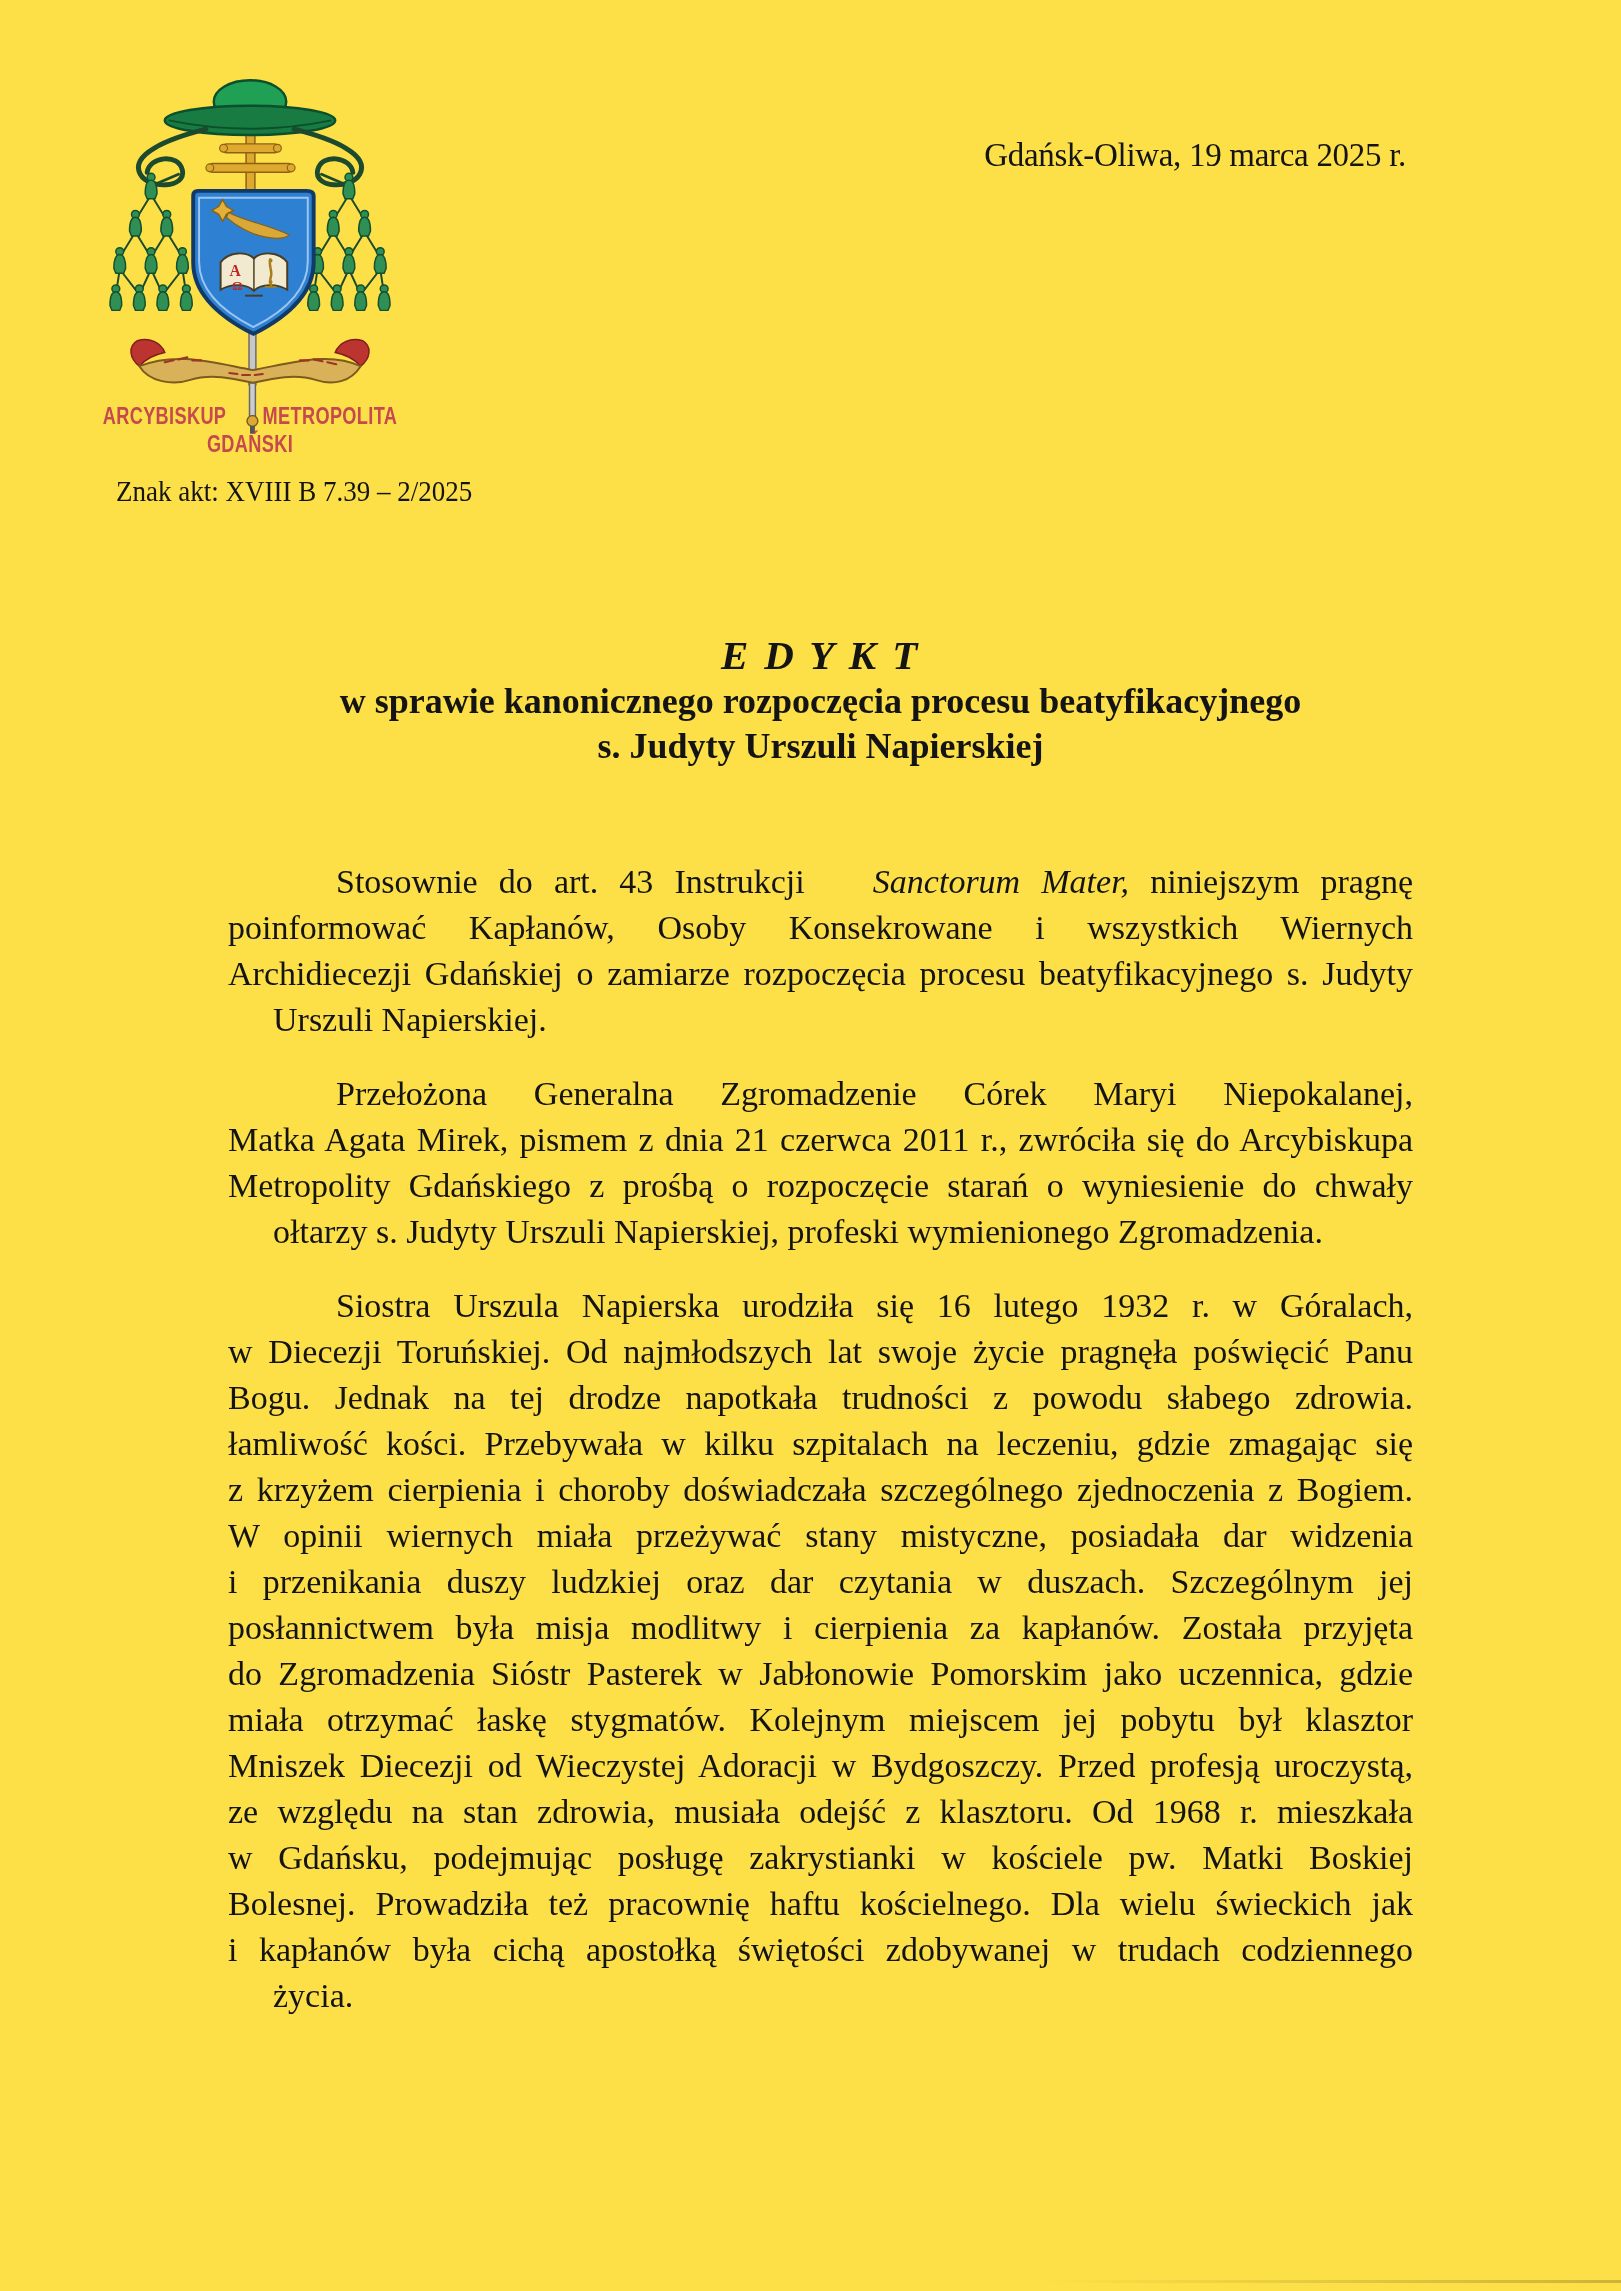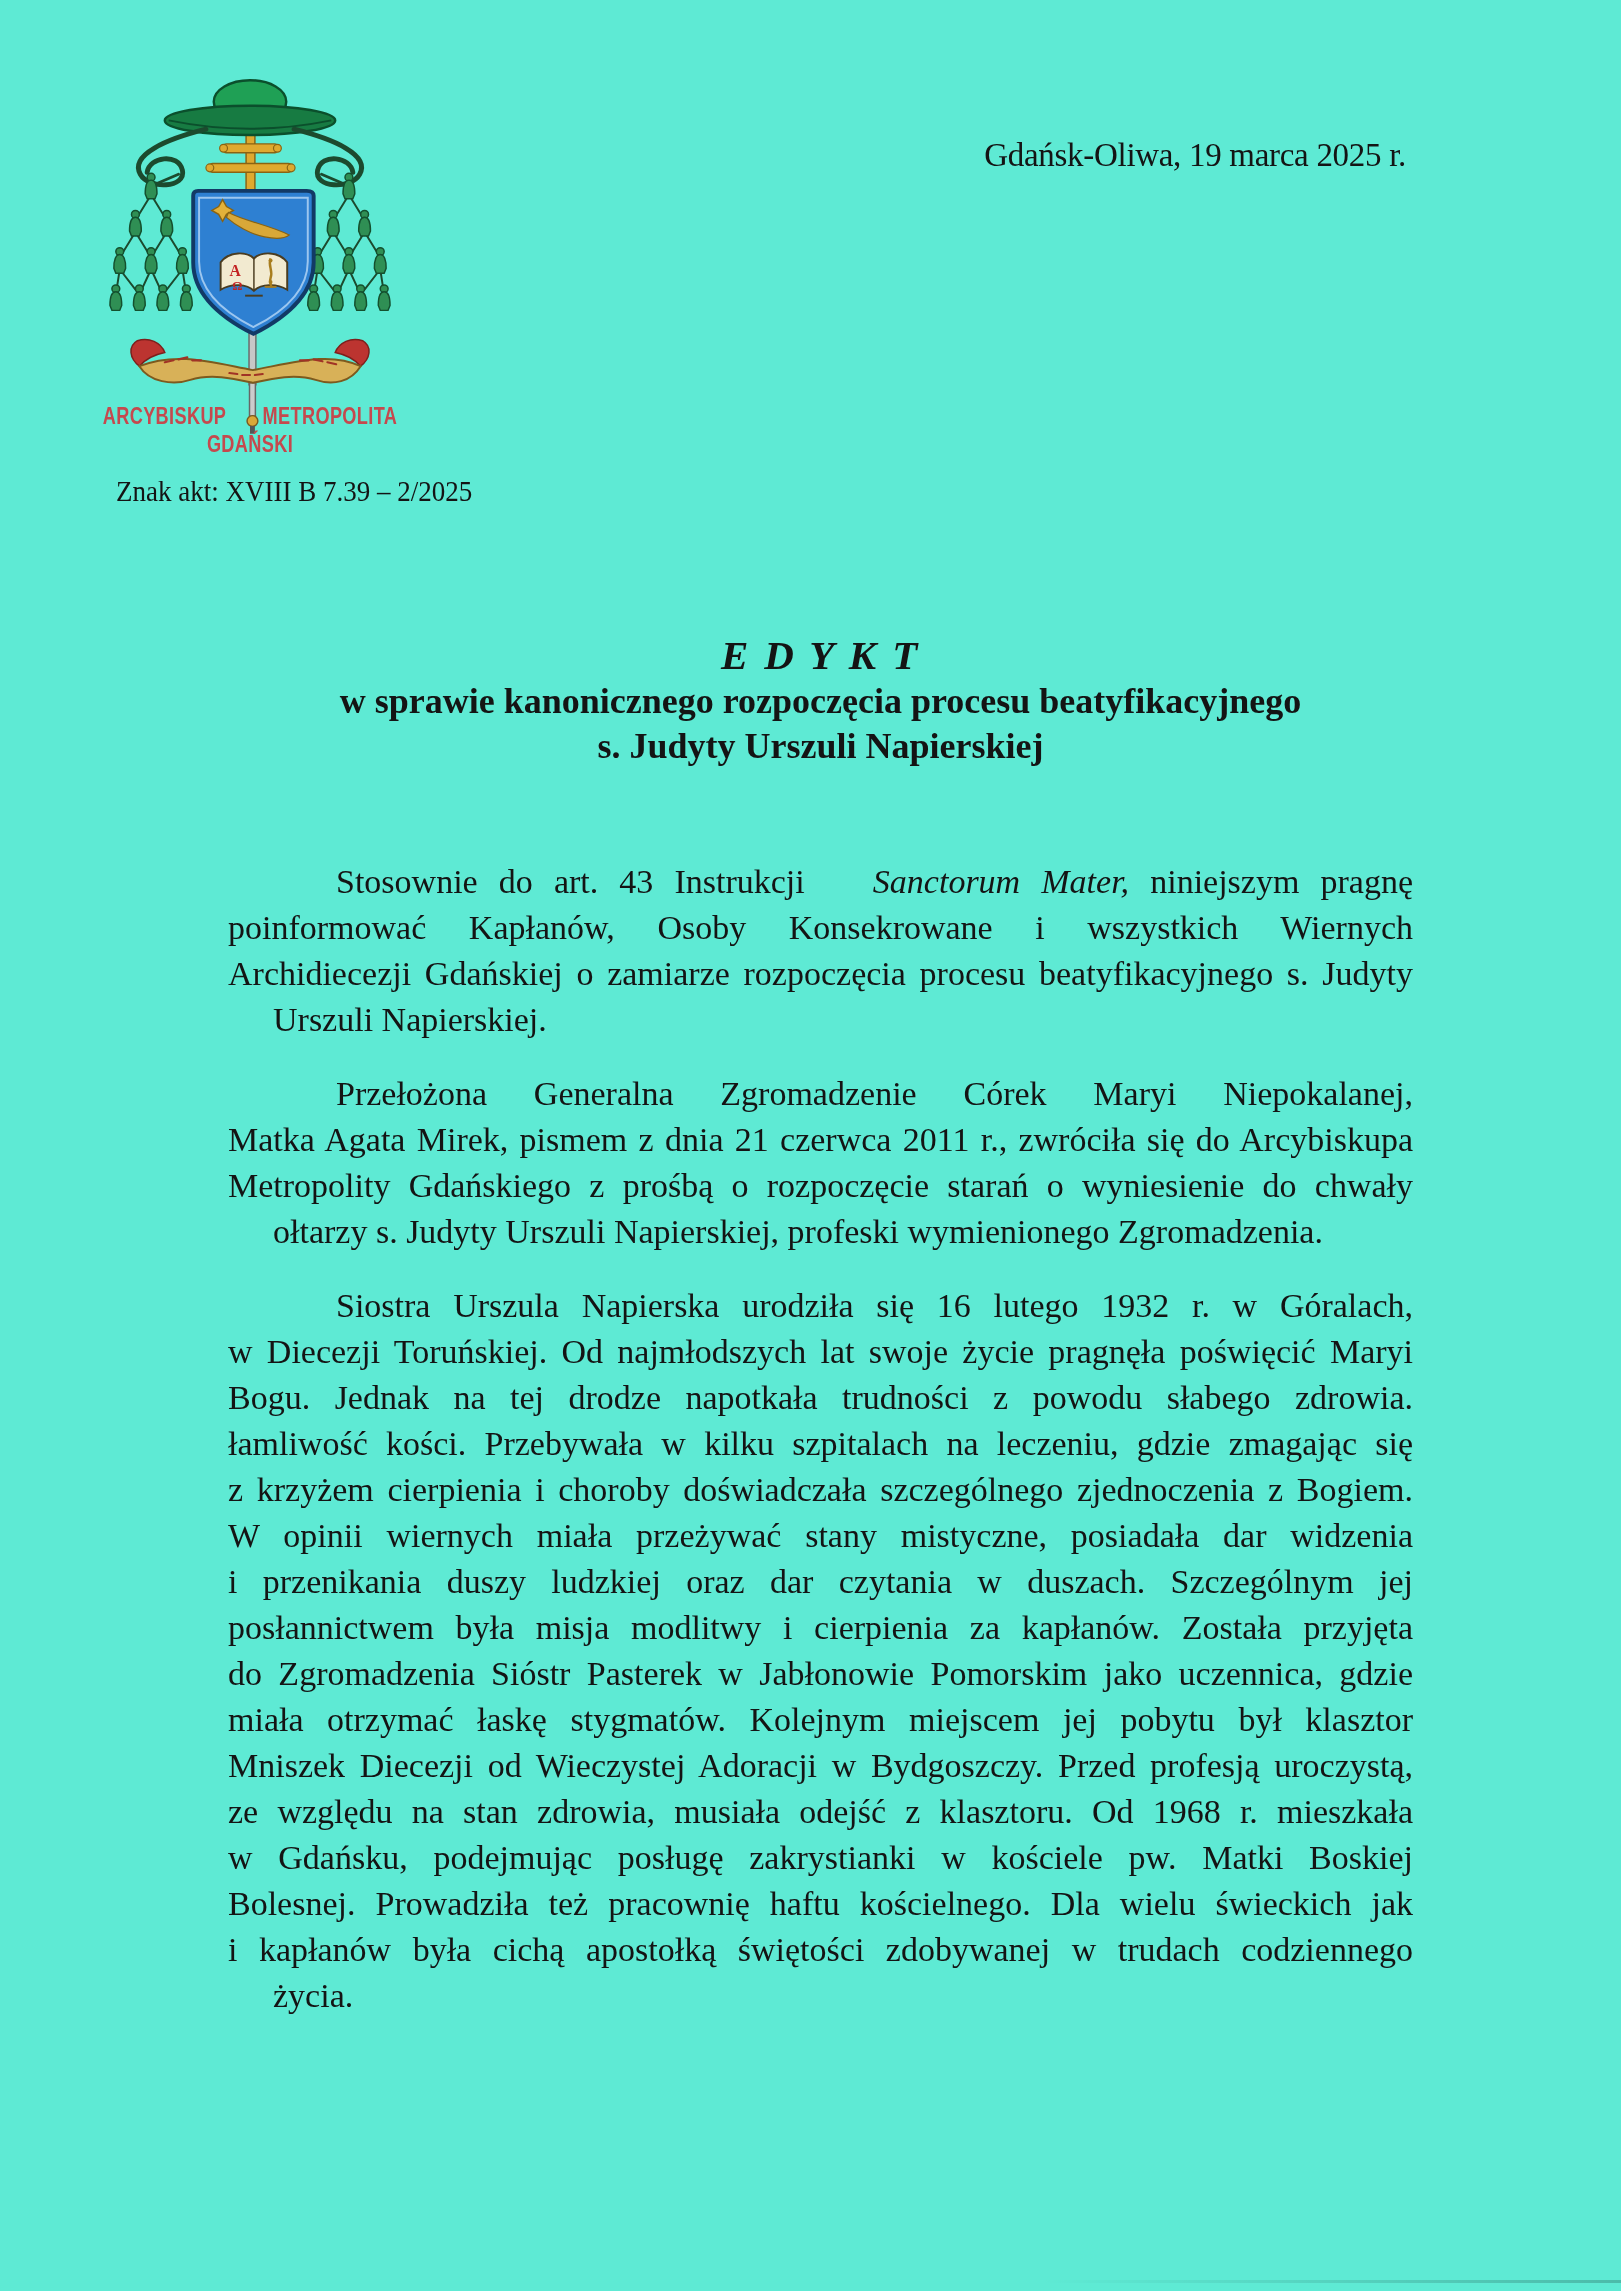--- a/index.html
+++ b/index.html
@@ -1,18 +1,18 @@
 <!DOCTYPE html>
 <html lang="pl"><head>
 <meta charset="utf-8">
 <style>
   html,body { margin:0; padding:0; background:#9a9a9a; }
   .page {
     position:relative; width:1621px; height:2292px; margin:0 auto;
-    background:#5eead4; overflow:hidden;
+    background:#fde047; overflow:hidden;
     font-family:"Liberation Serif", serif; color:#141414;
   }
 
   
   .date {
     position:absolute; top:137px; right:215px;
     font-size:33px; letter-spacing:-0.3px; white-space:nowrap;
   }
 
   
@@ -194,21 +194,21 @@
         <div class="line last">Urszuli Napierskiej.</div>
       </div>
       <div class="para">
         <div class="line indent">Przełożona Generalna Zgromadzenie Córek Maryi Niepokalanej,</div>
         <div class="line">Matka Agata Mirek, pismem z dnia 21 czerwca 2011 r., zwróciła się do Arcybiskupa</div>
         <div class="line">Metropolity Gdańskiego z prośbą o rozpoczęcie starań o wyniesienie do chwały</div>
         <div class="line last">ołtarzy s. Judyty Urszuli Napierskiej, profeski wymienionego Zgromadzenia.</div>
       </div>
       <div class="para">
         <div class="line indent">Siostra Urszula Napierska urodziła się 16 lutego 1932 r. w Góralach,</div>
-        <div class="line">w Diecezji Toruńskiej. Od najmłodszych lat swoje życie pragnęła poświęcić Maryi</div>
+        <div class="line">w Diecezji Toruńskiej. Od najmłodszych lat swoje życie pragnęła poświęcić Panu</div>
         <div class="line">Bogu. Jednak na tej drodze napotkała trudności z powodu słabego zdrowia.</div>
         <div class="line">łamliwość kości. Przebywała w kilku szpitalach na leczeniu, gdzie zmagając się</div>
         <div class="line">z krzyżem cierpienia i choroby doświadczała szczególnego zjednoczenia z Bogiem.</div>
         <div class="line">W opinii wiernych miała przeżywać stany mistyczne, posiadała dar widzenia</div>
         <div class="line">i przenikania duszy ludzkiej oraz dar czytania w duszach. Szczególnym jej</div>
         <div class="line">posłannictwem była misja modlitwy i cierpienia za kapłanów. Została przyjęta</div>
         <div class="line">do Zgromadzenia Sióstr Pasterek w Jabłonowie Pomorskim jako uczennica, gdzie</div>
         <div class="line">miała otrzymać łaskę stygmatów. Kolejnym miejscem jej pobytu był klasztor</div>
         <div class="line">Mniszek Diecezji od Wieczystej Adoracji w Bydgoszczy. Przed profesją uroczystą,</div>
         <div class="line">ze względu na stan zdrowia, musiała odejść z klasztoru. Od 1968 r. mieszkała</div>

